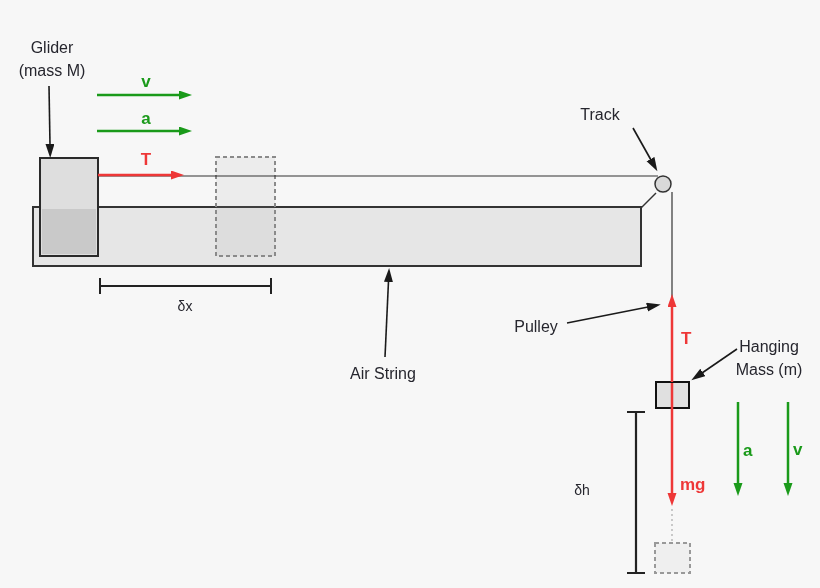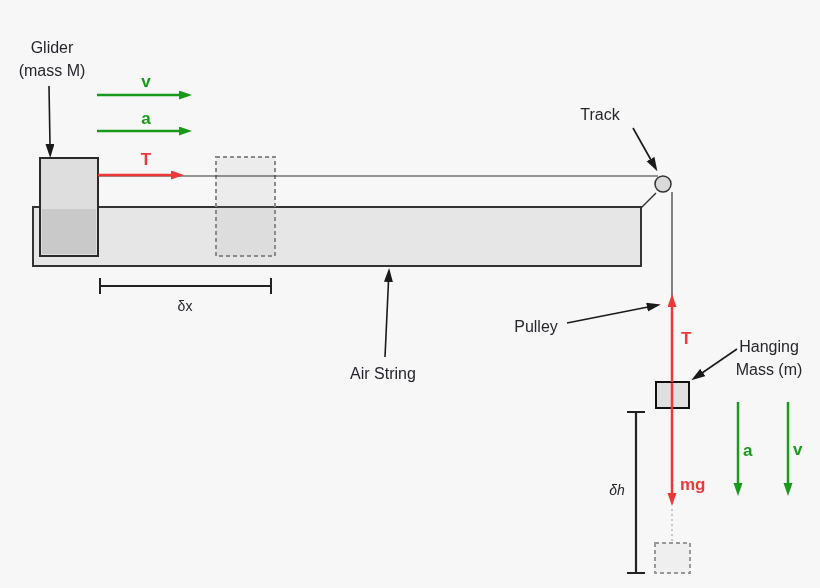--- a/index.html
+++ b/index.html
@@ -106,18 +106,18 @@
   <div class="lbl center" style="left:536px; top:326px;">Pulley</div>
 
   <div class="lbl center" style="left:769px; top:322px;margin-top:36px;">
     <span>Hanging</span>
     <span class="line2">Mass (m)</span>
   </div>
 
   <div class="lbl vcenter bold-red" style="left:681px; top:338px;">T</div>
   <div class="lbl vcenter bold-red" style="left:680px; top:484px;text-align:right;">mg</div>
 
-  <div class="lbl center delta" style="left:617px; top:490px;font-style:italic;">δh</div>
+  <div class="lbl center delta" style="left:582px; top:490px;">δh</div>
 
   <div class="lbl vcenter bold-green" style="left:743px; top:450px;">a</div>
   <div class="lbl vcenter bold-green" style="left:793px; top:449px;">v</div>
 
 </div>
 
 </body></html>

